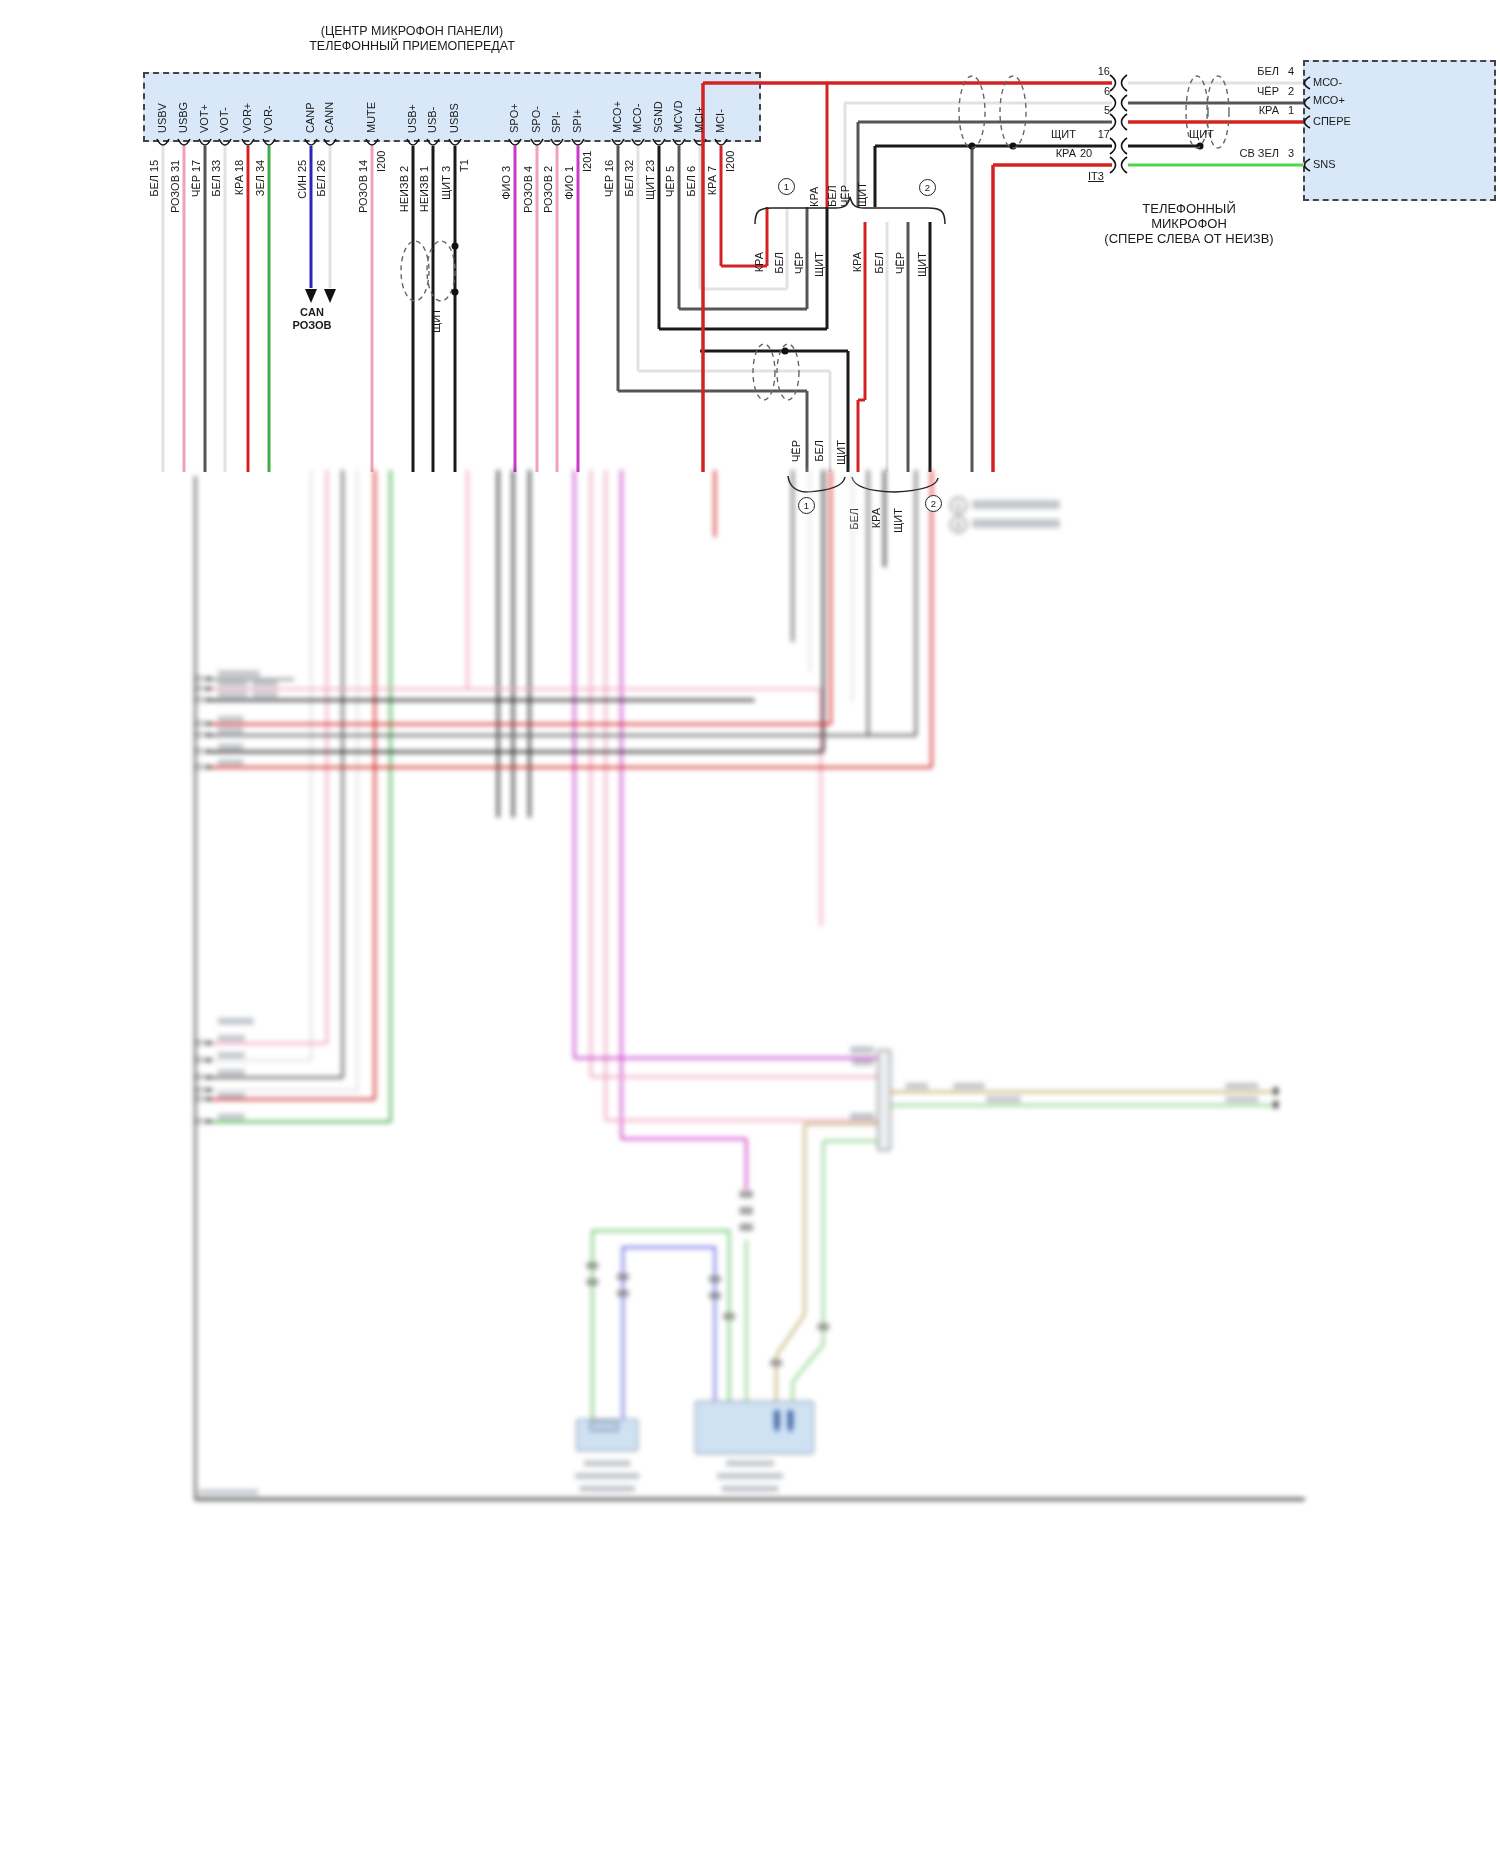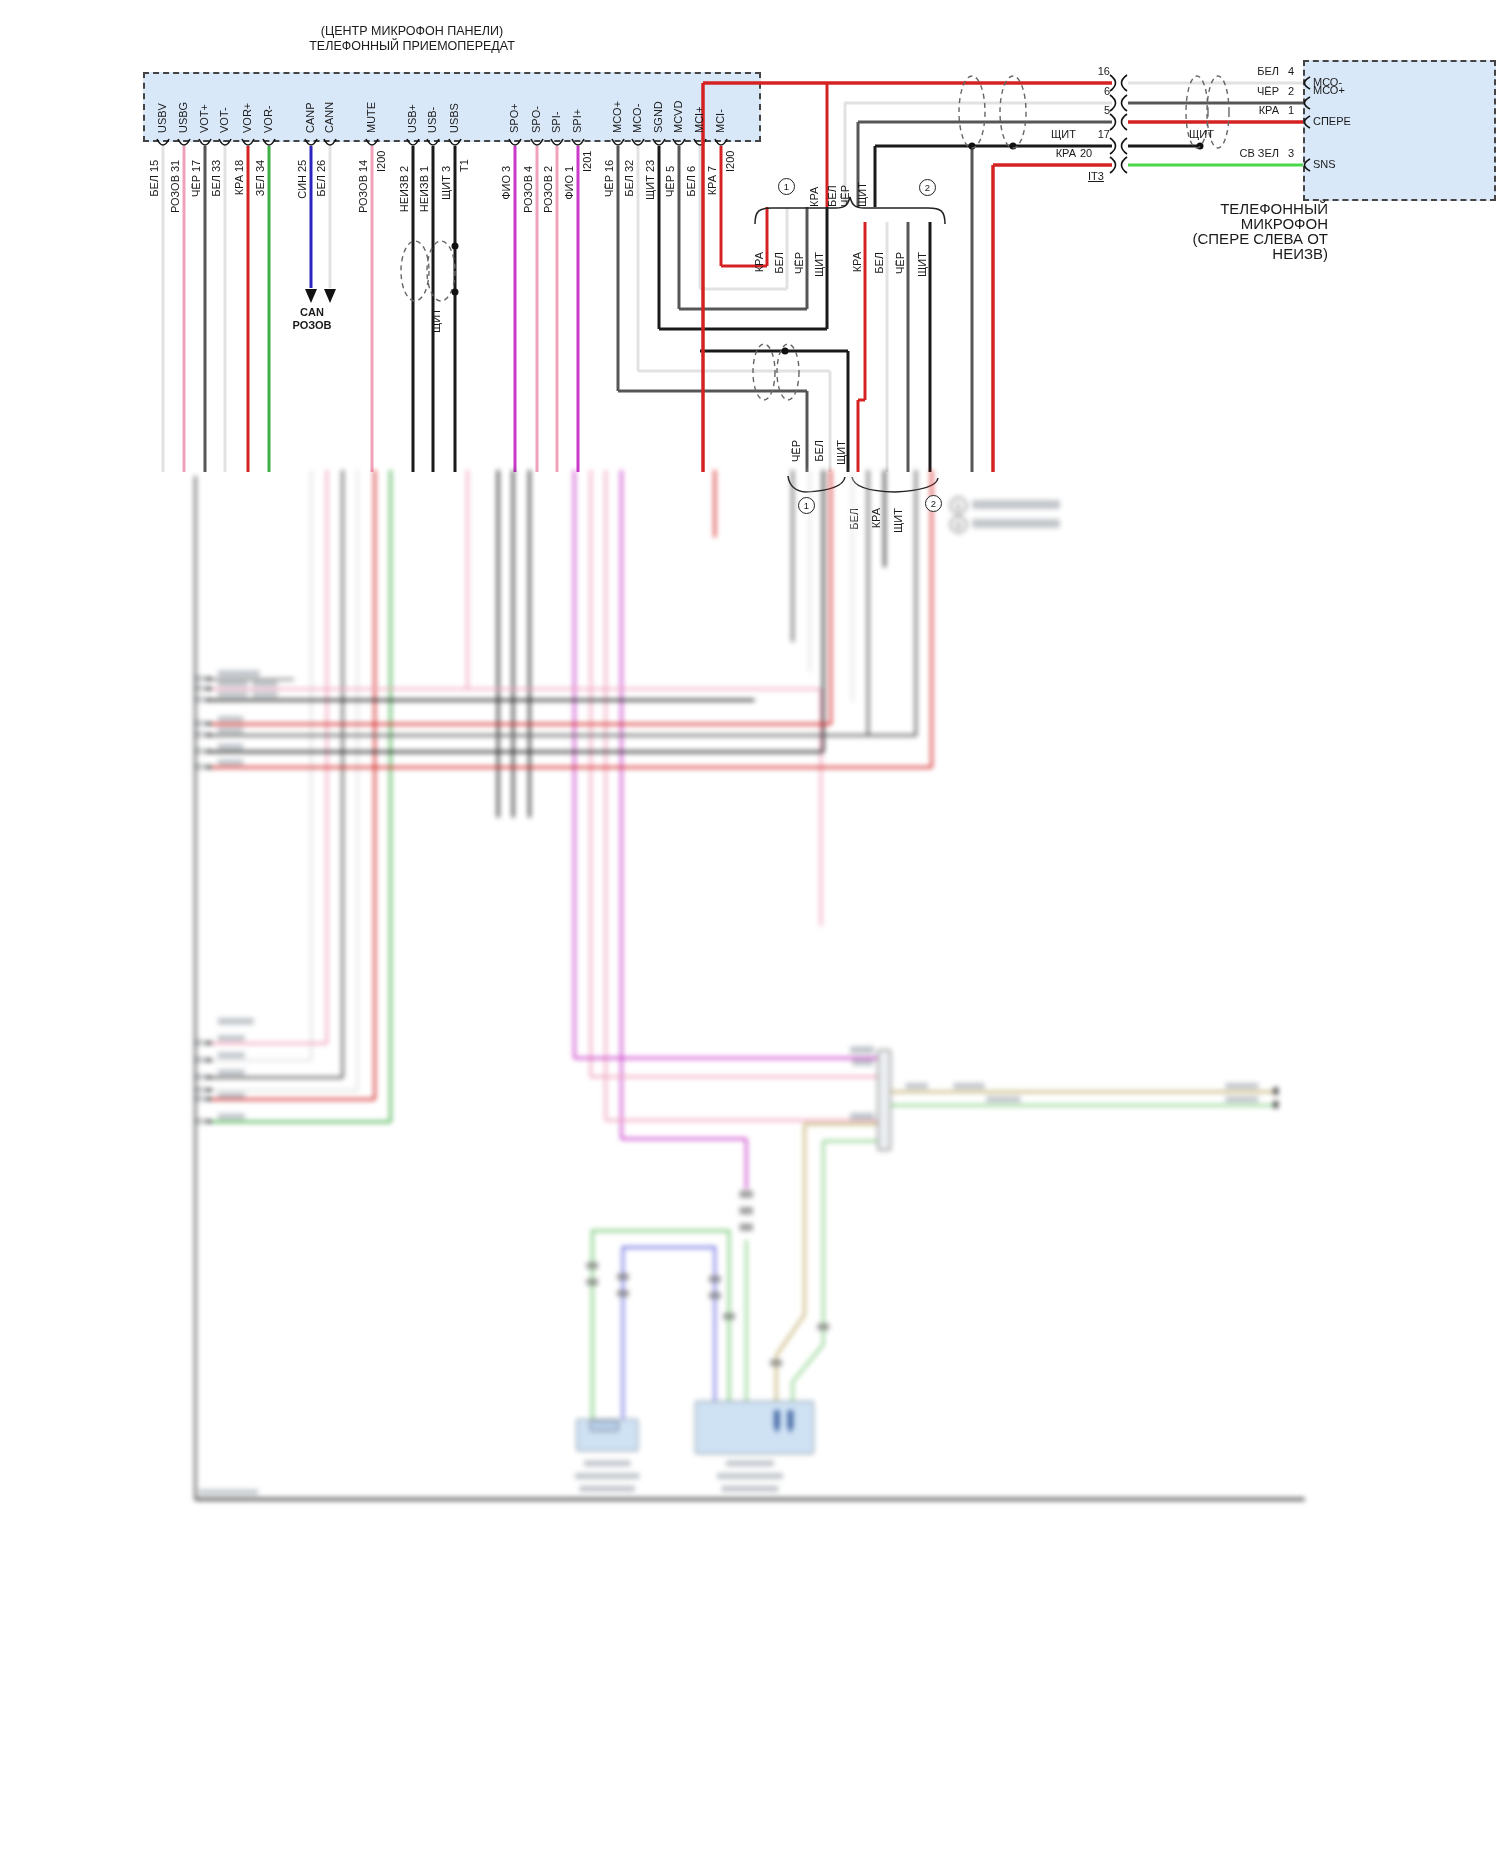--- a/index.html
+++ b/index.html
@@ -7,22 +7,22 @@
          font-family:"Liberation Sans",sans-serif;color:#1a1a1a;}
   svg{position:absolute;left:0;top:0;}
   .rb{position:absolute;height:13px;line-height:13px;font-size:11px;white-space:nowrap;
       transform:rotate(-90deg);transform-origin:0 100%;}
   .rt{position:absolute;height:13px;line-height:13px;font-size:11px;white-space:nowrap;
       transform:rotate(-90deg) translateX(-100%);transform-origin:0 0;}
   .hl{position:absolute;font-size:11px;line-height:13px;white-space:nowrap;}
   .blk{position:absolute;background:#d9e8f8;border:2px dashed #444;}
   #title{position:absolute;left:262px;top:24px;width:300px;text-align:center;
          font-size:12.5px;line-height:15px;}
-  #micname{position:absolute;left:1148px;top:201px;width:180px;text-align:right;
-         font-size:15px;line-height:15px;}
+  #micname{position:absolute;left:1099px;top:201px;width:180px;text-align:center;
+         font-size:13px;line-height:15px;}
   #canlbl{position:absolute;left:281px;top:306px;width:62px;text-align:center;
          font-size:11px;line-height:13px;font-weight:bold;}
   .circ{position:absolute;width:15px;height:15px;border:1.5px solid #222;border-radius:50%;
         font-size:9.5px;line-height:15px;text-align:center;background:#fff;}
   #blurzone{position:absolute;left:0;top:470px;width:1500px;height:1391px;
             filter:blur(2.4px);}
   #blurzone svg{top:0;}
   .bb{fill:#98a0a8;opacity:.6;}
   .nb{fill:#8a9098;opacity:.55;}
   .legrow{position:absolute;height:16px;}
@@ -260,21 +260,21 @@
       <div class="rt" style="left: 870px; top: 508px;">КРА</div>
       <div class="rt" style="left: 892px; top: 508px;">ЩИТ</div>
       <div class="rt" style="left: 430px; top: 308px;">ЩИТ</div>
       <div class="hl" style="left: 1080px; top: 65px; width: 30px; text-align: right;">16</div>
       <div class="hl" style="left: 1215px; top: 65px; width: 64px; text-align: right;">БЕЛ</div>
       <div class="hl" style="left: 1288px; top: 65px; width: 14px;">4</div>
       <div class="hl" style="left: 1313px; top: 76px;">МСО-</div>
       <div class="hl" style="left: 1080px; top: 85px; width: 30px; text-align: right;">6</div>
       <div class="hl" style="left: 1215px; top: 85px; width: 64px; text-align: right;">ЧЁР</div>
       <div class="hl" style="left: 1288px; top: 85px; width: 14px;">2</div>
-      <div class="hl" style="left: 1313px; top: 84px; text-align: right;">МСО+</div>
+      <div class="hl" style="left: 1313px; top: 94px; text-align: right;">МСО+</div>
       <div class="hl" style="left: 1080px; top: 104px; width: 30px; text-align: right;">5</div>
       <div class="hl" style="left: 1215px; top: 104px; width: 64px; text-align: right;">КРА</div>
       <div class="hl" style="left: 1288px; top: 104px; width: 14px;">1</div>
       <div class="hl" style="left: 1313px; top: 115px;">СПЕРЕ</div>
       <div class="hl" style="left: 1080px; top: 128px; width: 30px; text-align: right;">17</div>
       <div class="hl" style="left: 1036px; top: 128px; width: 40px; text-align: right;">ЩИТ</div>
       <div class="hl" style="left: 1150px; top: 128px; width: 64px; text-align: right;">ЩИТ</div>
       <div class="hl" style="left: 1080px; top: 147px; width: 30px; ">20</div>
       <div class="hl" style="left: 1036px; top: 147px; width: 40px; text-align: right;">КРА</div>
       <div class="hl" style="left: 1215px; top: 147px; width: 64px; text-align: right;">СВ ЗЕЛ</div>

